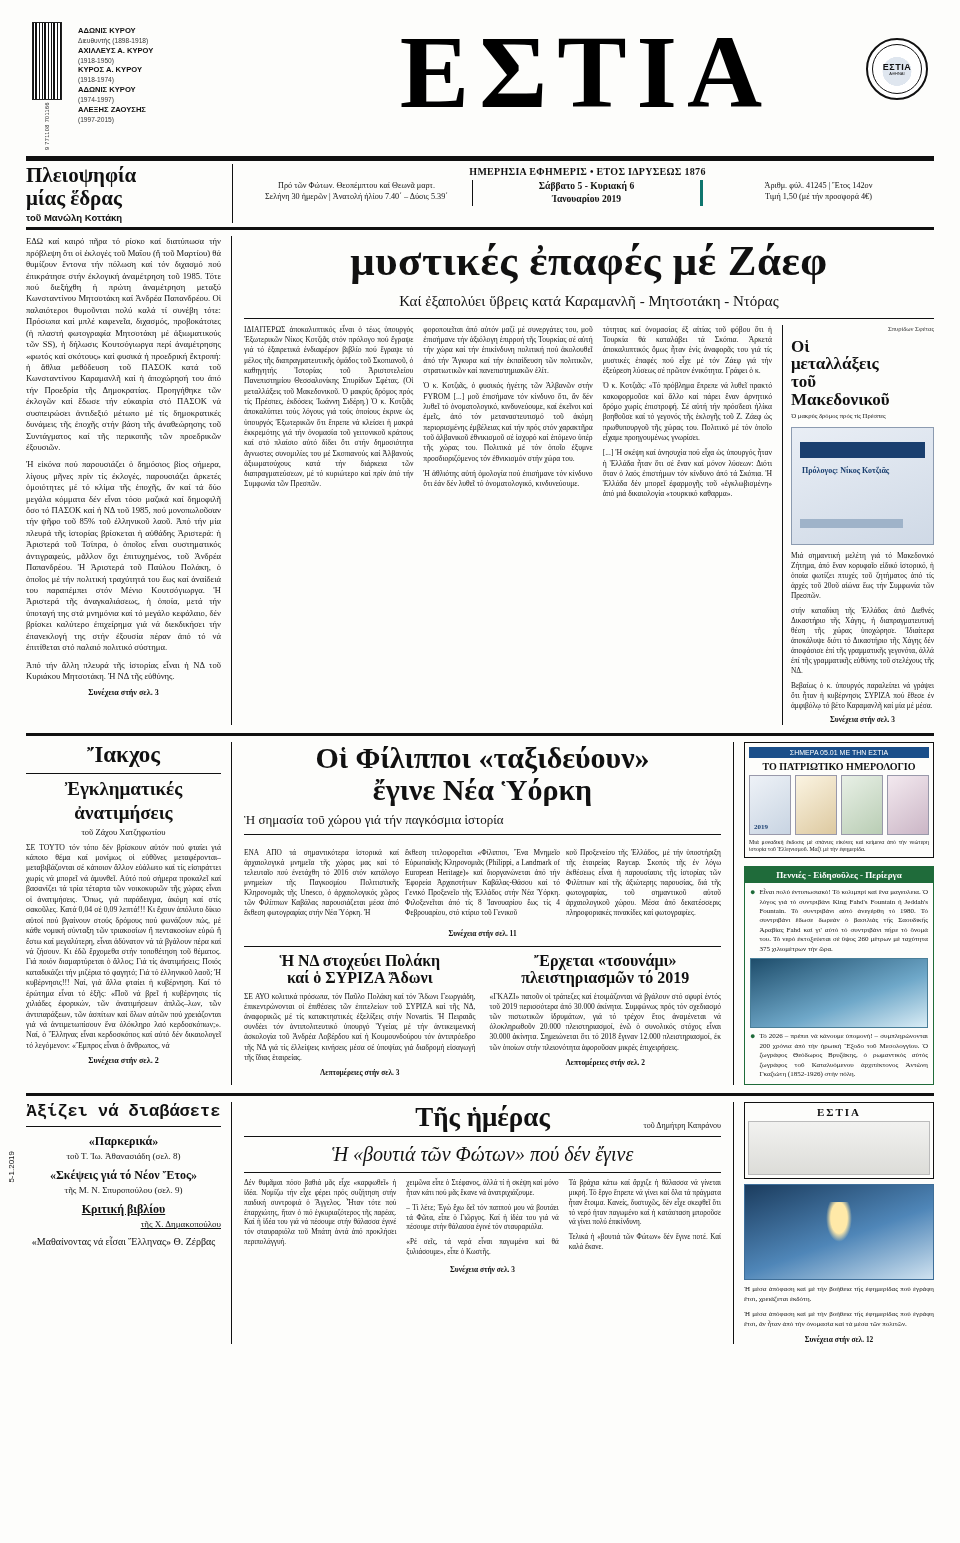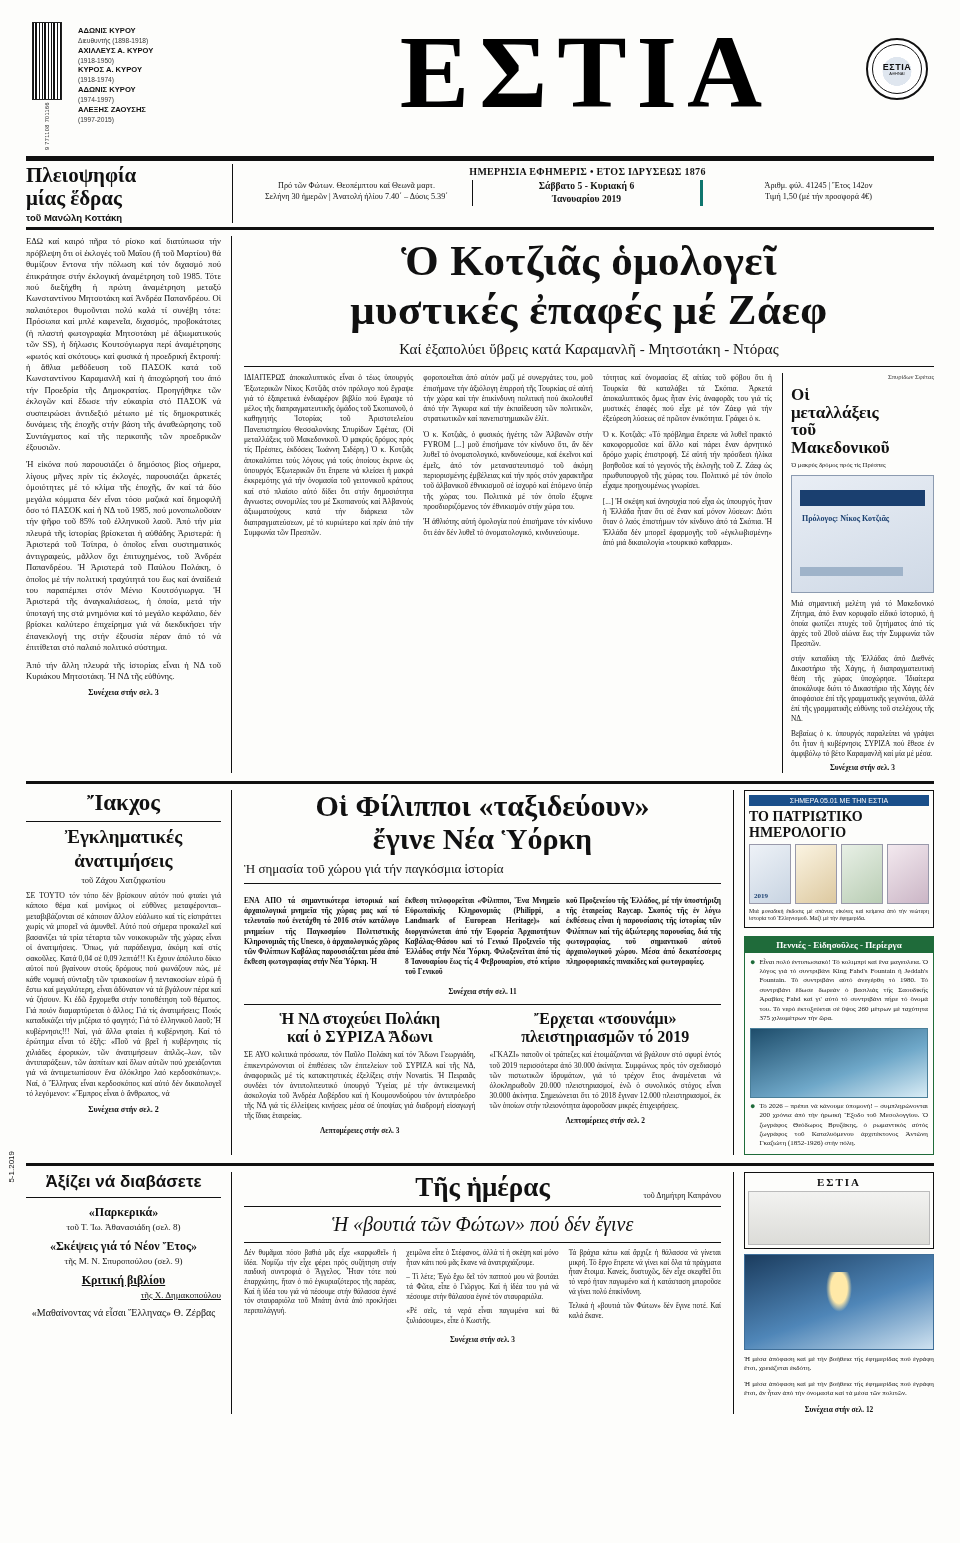--- a/index.html
+++ b/index.html
@@ -160,21 +160,21 @@
   .filippoi-sub { font-size:13px; margin-top:6px; }
   .f-rule { height:1px; background:#111; margin:6px 0 5px;}
 
   .smallhead { text-align:center; font-size:16px; font-weight:700; line-height:1.1; }
   .smallbody { font-size:7.5px; line-height:1.35; text-align:justify; margin-top:5px;}
   .smallbody p{margin:0 0 5px 0;}
   .lepto { text-align:center; font-weight:700; font-size:7.4px; margin-top:3px;}
 
   .promo2 { border:1px solid #111; padding:4px; }
   .promo2 .hdr { background:#1a4f8a; color:#fff; text-align:center; font-size:7px; padding:2px; font-family:"Liberation Sans",sans-serif;}
-  .promo2 .hdr2 { font-size:14px; font-weight:700; margin:3px 0;}
+  .promo2 .hdr2 { text-align:center; font-size:10px; font-weight:700; margin:3px 0;}
   .cal-grid { display:grid; grid-template-columns:1fr 1fr 1fr 1fr; gap:4px; }
   .cal-img { height:60px; border:1px solid #99a; background:linear-gradient(145deg,#eef2f7,#c8d4e2); position:relative;}
   .cal-img.b { background:linear-gradient(145deg,#fbf4e2,#ddc9a0);}
   .cal-img.c { background:linear-gradient(145deg,#e8f0e6,#b9cdb4);}
   .cal-img.d { background:linear-gradient(145deg,#f3e9ef,#cbb6c6);}
   .promo2 .cap { font-size:5.8px; line-height:1.25; margin-top:4px; text-align:justify;}
 
   .green-box { border:1px solid #1f6b3a; margin-top:8px; }
   .green-box .gh { background:#1f6b3a; color:#fff; text-align:center; font-size:9px; padding:3px; font-weight:700;}
   .green-box .gb { padding:5px; font-size:7px; line-height:1.35; text-align:justify;}
@@ -182,21 +182,21 @@
   .bullet { display:flex; gap:4px; }
   .bullet .dot { color:#1f6b3a; font-size:9px; line-height:1;}
 
   
   .band3 { border-top:3px solid #111; margin-top:8px; padding-top:6px; }
   .bot-grid { display:grid; grid-template-columns:206px 1fr 200px; }
   .bot-left { padding-right:10px; border-right:1px solid #111;}
   .bot-center { padding:0 12px; border-right:1px solid #111;}
   .bot-right { padding-left:10px;}
 
-  .axizei { text-align:center; font-size:17px; font-weight:700; font-family:Liberation Sans, sans-serif;}
+  .axizei { text-align:center; font-size:17px; font-weight:700; font-family:Liberation Mono, monospace;}
   .axizei-rule{height:1px;background:#111;margin:5px 0;}
   .bk { text-align:center; font-size:12px; margin-top:7px; font-weight:700;}
   .bk .sm { font-size:9px; font-weight:400; display:block; margin-top:2px;}
   .bk .uline { text-decoration:underline;text-align:right; }
 
   .tis-imeras { text-align:center; font-size:27px; font-family:"Liberation Serif",serif; font-weight:700;}
   .tis-by { text-align:right; font-size:8px; margin-top:-12px;}
   .tis-head { text-align:center; font-size:20px; font-weight:400; font-style:italic; margin-top:6px;}
   .tis-rule{height:1px;background:#111;margin:6px 0;}
   .tis-cols{display:grid;grid-template-columns:1fr 1fr 1fr;gap:10px;font-size:7.2px;line-height:1.35;text-align:justify;}
@@ -296,21 +296,20 @@
     <div class="col-left">
       <div class="lead-text">
         <p>ΕΔΩ καί καιρό πῆρα τό ρίσκο καί διατύπωσα τήν πρόβλεψη ὅτι οἱ ἐκλογές τοῦ Μαΐου (ἤ τοῦ Μαρτίου) θά θυμίζουν ἔντονα τήν πόλωση καί τόν διχασμό πού ἐπικράτησε στήν ἐκλογική ἀναμέτρηση τοῦ 1985. Τότε πού διεξήχθη ἡ πρώτη ἀναμέτρηση μεταξύ Κωνσταντίνου Μητσοτάκη καί Ἀνδρέα Παπανδρέου. Οἱ παλαιότεροι θυμοῦνται πολύ καλά τί συνέβη τότε: Πρόσωπα καί μπλέ καφενεῖα, διχασμός, προβοκάτσιες (ἡ πλαστή φωτογραφία Μητσοτάκη μέ ἀξιωματικούς τῶν SS), ἡ δήλωσις Κουτσόγιωργα περί ἀναμέτρησης «φωτός καί σκότους» καί φυσικά ἡ προεδρική ἔκτροπή: ἡ ἄθλια μεθόδευση τοῦ ΠΑΣΟΚ κατά τοῦ Κωνσταντίνου Καραμανλῆ καί ἡ ἀποχώρησή του ἀπό τήν Προεδρία τῆς Δημοκρατίας. Προηγήθηκε τῶν ἐκλογῶν καί ἕδωσε τήν εὐκαιρία στό ΠΑΣΟΚ νά συσπειρώσει ἀντιδεξιό μέτωπο μέ τίς δημοκρατικές δυνάμεις τῆς ἐποχῆς στήν βάση τῆς ἀναθεώρησης τοῦ Συντάγματος καί τῆς περικοπῆς τῶν προεδρικῶν ἐξουσιῶν.</p>
         <p>Ἡ εἰκόνα πού παρουσιάζει ὁ δημόσιος βίος σήμερα, λίγους μῆνες πρίν τίς ἐκλογές, παρουσιάζει ἀρκετές ὁμοιότητες μέ τό κλίμα τῆς ἐποχῆς, ἄν καί τά δύο μεγάλα κόμματα δέν εἶναι τόσο μαζικά καί δημοφιλῆ ὅσο τό ΠΑΣΟΚ καί ἡ ΝΔ τοῦ 1985, πού μονοπωλοῦσαν τήν ψῆφο τοῦ 85% τοῦ ἐλληνικοῦ λαοῦ. Ἀπό τήν μία πλευρά τῆς ἱστορίας βρίσκεται ἡ αὐθάδης Ἀριστερά: ἡ Ἀριστερά τοῦ Τσίπρα, ὁ ὁποῖος εἶναι συστηματικός ἀντιγραφεύς, μᾶλλον ὄχι ἐπιτυχημένος, τοῦ Ἀνδρέα Παπανδρέου. Ἡ Ἀριστερά τοῦ Παύλου Πολάκη, ὁ ὁποῖος μέ τήν πολιτική τραχύτητά του ἕως καί ἀναίδειά του παραπέμπει στόν Μένιο Κουτσόγιωργα. Ἡ Ἀριστερά τῆς ἀναγκαλιάσεως, ἡ ὁποία, μετά τήν ὑποταγή της στά μνημόνια καί τό μεγάλο κεφάλαιο, δέν βρίσκει καλύτερο ἐπιχείρημα γιά νά διεκδικήσει τήν ἐπανεκλογή της στήν ἐξουσία πέραν ἀπό τό νά ἐπιτίθεται στό παλαιό πολιτικό σύστημα.</p>
         <p>Ἀπό τήν ἄλλη πλευρά τῆς ἱστορίας εἶναι ἡ ΝΔ τοῦ Κυριάκου Μητσοτάκη. Ἡ ΝΔ τῆς εὐθύνης.</p>
       </div>
       <div class="cont">Συνέχεια στήν σελ. 3</div>
     </div>
 
     <div class="col-right">
-      <div class="main-head">Ὁ Κοτζιᾶς ὁμολογεῖ</div>
       <div class="main-head">μυστικές ἐπαφές μέ Ζάεφ</div>
       <div class="main-sub">Καί ἐξαπολύει ὕβρεις κατά Καραμανλῆ - Μητσοτάκη - Ντόρας</div>
       <div class="main-rule"></div>
 
       <div class="three-col">
         <div>
           <p>ΙΔΙΑΙΤΕΡΩΣ ἀποκαλυπτικός εἶναι ὁ τέως ὑπουργός Ἐξωτερικῶν Νίκος Κοτζιᾶς στόν πρόλογο πού ἔγραψε γιά τό ἐξαιρετικά ἐνδιαφέρον βιβλίο πού ἔγραψε τό μέλος τῆς διαπραγματευτικῆς ὁμάδος τοῦ Σκοπιανοῦ, ὁ καθηγητής Ἱστορίας τοῦ Ἀριστοτελείου Πανεπιστημίου Θεσσαλονίκης Σπυρίδων Σφέτας. (Οἱ μεταλλάξεις τοῦ Μακεδονικοῦ. Ὁ μακρύς δρόμος πρός τίς Πρέσπες, ἐκδόσεις Ἰωάννη Σιδέρη.) Ὁ κ. Κοτζιᾶς ἀποκαλύπτει τούς λόγους γιά τούς ὁποίους ἐκρινε ὡς ὑπουργός Ἐξωτερικῶν ὅτι ἔπρεπε νά κλείσει ἡ μακρά ἐκκρεμότης γιά τήν ὀνομασία τοῦ γειτονικοῦ κράτους καί στό πλαίσιο αὐτό δίδει ὅτι στήν δημοσιότητα ἄγνωστες συνομιλίες του μέ Σκοπιανούς καί Ἀλβανούς ἀξιωματούχους κατά τήν διάρκεια τῶν διαπραγματεύσεων, μέ τό κυριώτερο καί πρίν ἀπό τήν Συμφωνία τῶν Πρεσπῶν.</p>
         </div>
         <div>
           <p>φοροποιεῖται ἀπό αὐτόν μαζί μέ συνεργάτες του, μοῦ ἐπισήμανε τήν ἀξιόλογη ἐπιρροή τῆς Τουρκίας σέ αὐτή τήν χώρα καί τήν ἐπικίνδυνη πολιτική πού ἀκολουθεῖ ἀπό τήν Ἄγκυρα καί τήν ἐκπαίδευση τῶν πολιτικῶν, στρατιωτικῶν καί πανεπιστημιακῶν ἑλίτ.</p>
@@ -357,21 +356,21 @@
           <p>ΣΕ ΤΟΥΤΟ τόν τόπο δέν βρίσκουν αὐτόν πού φταίει γιά κάποιο θέμα καί μονίμως οἱ εὐθῦνες μεταφέρονται–μεταβιβάζονται σέ κάποιον ἄλλον εὐάλωτο καί τίς εἰσπράττει χωρίς νά μπορεῖ νά ἀμυνθεῖ. Αὐτό πού σήμερα προκαλεῖ καί βασανίζει τά τρία τέταρτα τῶν νοικοκυριῶν τῆς χώρας εἶναι οἱ ἀνατιμήσεις. Ὅπως, γιά παράδειγμα, ἀκόμη καί στίς σακοῦλες. Κατά 0,04 σέ 0,09 λεπτά!!! Κι ἔχουν ἀπόλυτο δίκιο αὐτοί πού βγαίνουν στούς δρόμους πού φωνάζουν πώς, μέ κάθε νομική σύνταξη τῶν τριακοσίων ἤ πεντακοσίων εὐρώ ἤ ἔστω καί μεγαλύτερη, εἶναι ἀδύνατον νά τά βγάλουν πέρα καί νά ζήσουν. Κι ἐδῶ ἔρχομεθα στήν τοποθέτηση τοῦ θέματος. Γιά ποιόν διαμαρτύρεται ὁ ἄλλος; Γιά τίς ἀνατιμήσεις; Ποιός καταδικάζει τήν μιζέρια τό φαγητό; Γιά τό ἐλληνικοῦ λαοῦ; Ἡ κυβέρνησις!!! Ναί, γιά ἄλλα φταίει ἡ κυβέρνηση. Καί τό ἐρώτημα εἶναι τό ἑξῆς: «Ποῦ νά βρεῖ ἡ κυβέρνησις τίς χιλιάδες ἐφορικών, τῶν ἀνατιμήσεων ἁπλῶς–λων, τῶν ἀντιπαράξεων, τῶν ἀσπίτων καί ὅλων αὐτῶν πού χρειάζονται γιά νά ἀντιμετωπίσουν ἕνα ὁλόκληρο λαό κερδοσκόπων;». Ναί, ὁ Ἕλληνας εἶναι κερδοσκόπος καί αὐτό δέν δικαιολογεῖ τό λεγόμενον: «Ἔμπρος εἶναι ὁ ἄνθρωπος, νά</p>
         </div>
         <div class="cont">Συνέχεια στήν σελ. 2</div>
       </div>
 
       <div class="mid-center">
         <div class="filippoi-h">Οἱ Φίλιπποι «ταξιδεύουν»</div>
         <div class="filippoi-h">ἔγινε Νέα Ὑόρκη</div>
         <div class="filippoi-sub">Ἡ σημασία τοῦ χώρου γιά τήν παγκόσμια ἱστορία</div>
         <div class="f-rule"></div>
-        <div style="display:grid;grid-template-columns:1fr 1fr 1fr;gap:6px;font-size:7.4px;line-height:1.36;text-align:justify;font-weight:bold;">
+        <div style="display:grid;grid-template-columns:1fr 1fr 1fr;gap:6px;font-size:7.4px;line-height:1.36;text-align:justify;">
           <div>
             <p>ΕΝΑ ΑΠΟ τά σημαντικότερα ἱστορικά καί ἀρχαιολογικά μνημεῖα τῆς χώρας μας καί τό τελευταῖο πού ἐνετάχθη τό 2016 στόν κατάλογο μνημείων τῆς Παγκοσμίου Πολιτιστικῆς Κληρονομιᾶς τῆς Unesco, ὁ ἀρχαιολογικός χῶρος τῶν Φιλίππων Καβάλας παρουσιάζεται μέσα ἀπό ἔκθεση φωτογραφίας στήν Νέα Ὑόρκη. Ἡ</p>
           </div>
           <div>
             <p>ἔκθεση τιτλοφορεῖται «Φίλιπποι, Ἕνα Μνημεῖο Εὐρωπαϊκῆς Κληρονομιᾶς (Philippi, a Landmark of European Heritage)» καί διοργανώνεται ἀπό τήν Ἑφορεία Ἀρχαιοτήτων Καβάλας-Θάσου καί τό Γενικό Προξενεῖο τῆς Ἑλλάδος στήν Νέα Ὑόρκη. Φιλοξενεῖται ἀπό τίς 8 Ἰανουαρίου ἕως τίς 4 Φεβρουαρίου, στό κτίριο τοῦ Γενικοῦ</p>
           </div>
           <div>
             <p>κοῦ Προξενείου τῆς Ἑλλάδος, μέ τήν ὑποστήριξη τῆς ἑταιρείας Raycap. Σκοπός τῆς ἐν λόγω ἐκθέσεως εἶναι ἡ παρουσίασις τῆς ἱστορίας τῶν Φιλίππων καί τῆς ἀξιώτερης παρουσίας, διά τῆς φωτογραφίας, τοῦ σημαντικοῦ αὐτοῦ ἀρχαιολογικοῦ χώρου. Μέσα ἀπό δεκατέσσερις πληροφοριακές πινακίδες καί φωτογραφίες.</p>
           </div>
         </div>

